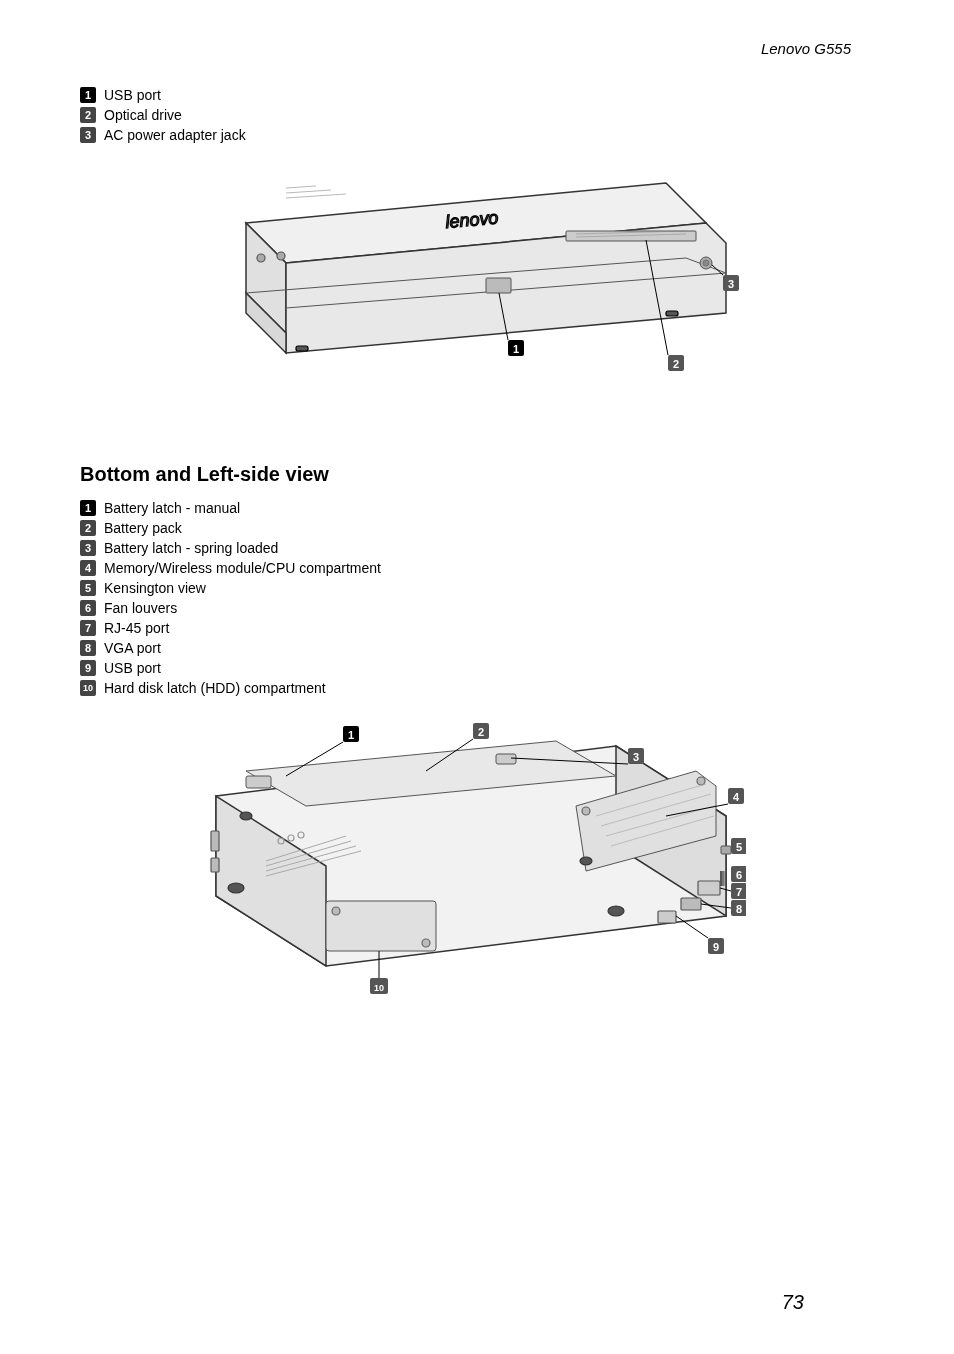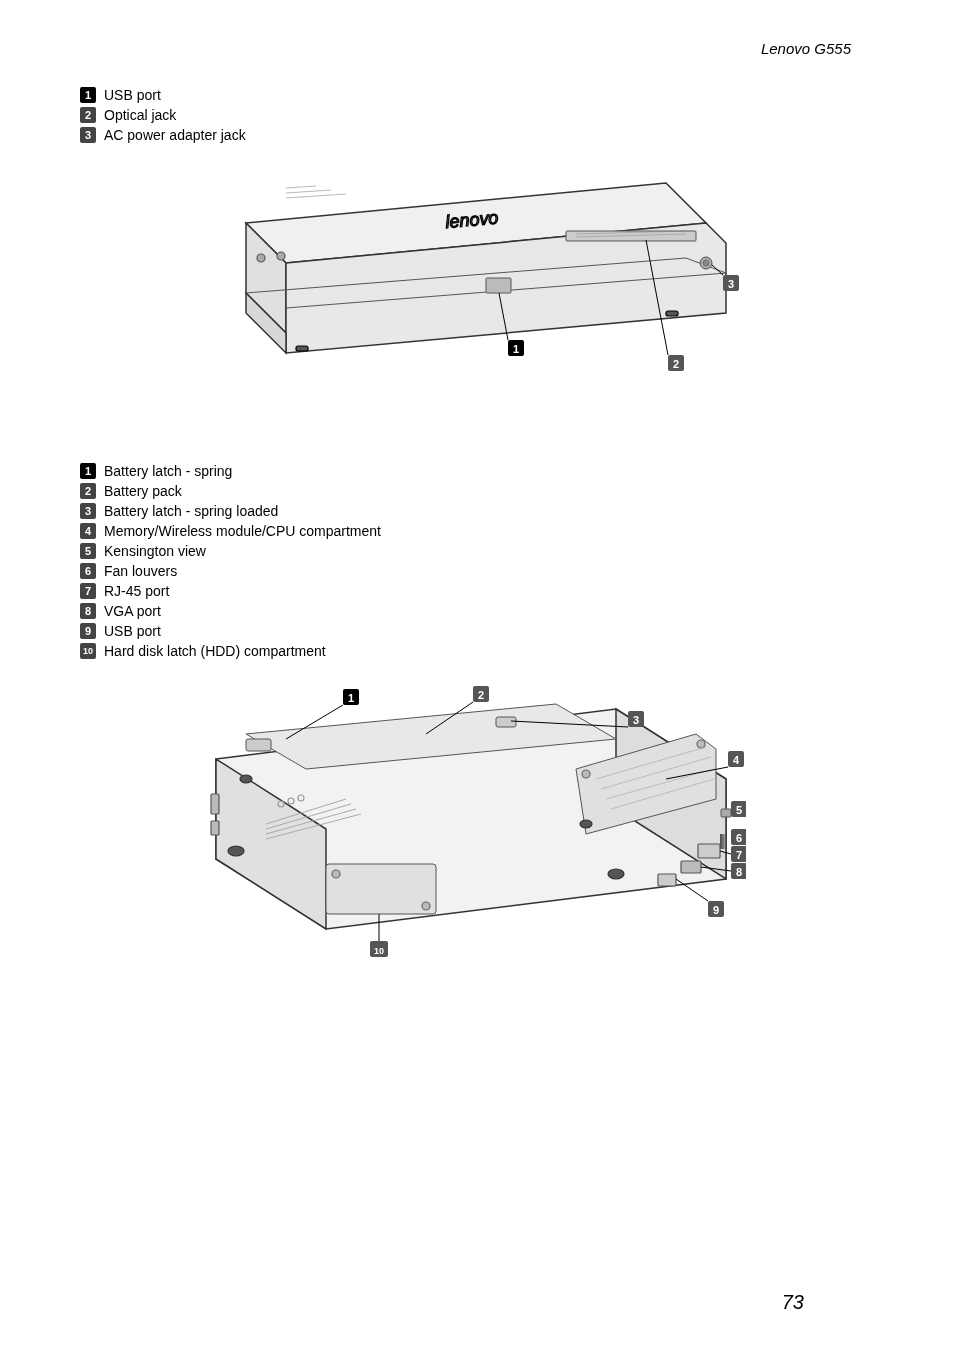--- a/index.html
+++ b/index.html
@@ -91,21 +91,21 @@
   <div class="header-title">Lenovo G555</div>
 
   <div class="section">
     <ul class="item-list">
       <li>
         <span class="badge badge-black">1</span>
         <span>USB port</span>
       </li>
       <li>
         <span class="badge badge-dark">2</span>
-        <span>Optical jack</span>
+        <span>Optical drive</span>
       </li>
       <li>
         <span class="badge badge-dark">3</span>
         <span>AC power adapter jack</span>
       </li>
     </ul>
 
     <div class="diagram-container">
       <svg width="560" height="260" viewBox="0 0 560 260" style="margin: 0 auto; display:block;">
 
@@ -158,24 +158,25 @@
         <g transform="translate(545,120)">
           <rect x="-8" y="-8" width="16" height="16" rx="2" fill="#555"></rect>
           <text x="0" y="5" text-anchor="middle" font-size="11" fill="#fff" font-weight="bold">3</text>
         </g>
         <line x1="537" y1="112" x2="526" y2="102" stroke="#000" stroke-width="1"></line>
       </svg>
     </div>
   </div>
 
   <div class="section section-bottom">
+    <div class="section-title">Bottom and Left-side view</div>
     <ul class="item-list">
       <li>
         <span class="badge badge-black">1</span>
-        <span>Battery latch - spring</span>
+        <span>Battery latch - manual</span>
       </li>
       <li>
         <span class="badge badge-dark">2</span>
         <span>Battery pack</span>
       </li>
       <li>
         <span class="badge badge-dark">3</span>
         <span>Battery latch - spring loaded</span>
       </li>
       <li>

